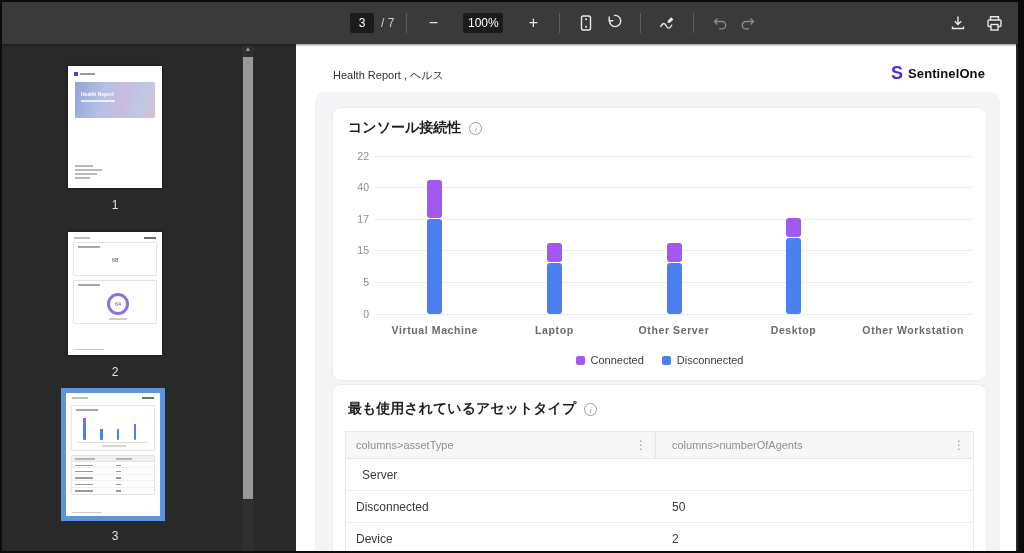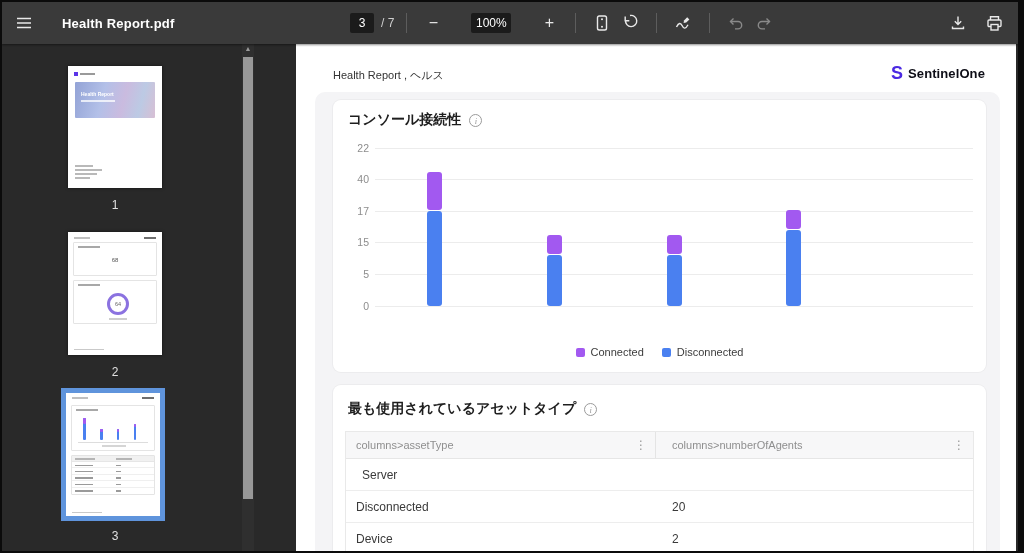--- a/index.html
+++ b/index.html
@@ -10,21 +10,21 @@
   .toolbar { height:42px; background:#3a3a3a; display:flex; align-items:center; position:relative; box-shadow:0 1px 2px rgba(0,0,0,.45); z-index:5; }
   .tb-left { display:flex; align-items:center; padding-left:8px; }
   .tb-btn { width:28px; height:28px; display:flex; align-items:center; justify-content:center; border-radius:3px; cursor:pointer; flex:none; }
   .tb-btn svg { display:block; }
   .doc-title { color:#fff; font-size:13px; font-weight:700; margin-left:24px; letter-spacing:.2px; }
   .tb-center { position:absolute; left:348px; top:0; height:42px; display:flex; align-items:center; }
   .numbox { background:#1b1b1b; color:#fff; font-size:12px; height:20px; min-width:24px; padding:0 4px; display:flex; align-items:center; justify-content:center; border-radius:2px; }
   .page-total { color:#cfcfcf; font-size:12px; margin-left:7px; }
   .tb-sep { width:1px; height:20px; background:#5d5d5d; margin:0 12px; flex:none; }
   .glyph-btn { color:#e9e9e9; font-size:16px; }
-  .zoombox { margin:0 24px; min-width:40px; }
+  .zoombox { margin:0 16px; min-width:40px; }
   .dimmed svg * { stroke:#8a8a8a !important; fill:none; }
   .tb-right { margin-left:auto; display:flex; align-items:center; padding-right:10px; gap:8px; }
 
   
   .main { display:flex; height:507px; }
   .sidebar { width:294px; background:#292929; position:relative; flex:none; }
   .thumb-page { position:absolute; left:66px; width:94px; background:#fff; box-shadow:0 0 3px rgba(0,0,0,.55); cursor:pointer; overflow:hidden; }
   .thumb-label { position:absolute; width:94px; left:66px; text-align:center; color:#e0e0e0; font-size:12px; }
   .thumb-sel-wrap { position:absolute; left:59px; top:344px; width:104px; height:133px; border:4px solid #5f94dc; background:#5f94dc; cursor:pointer; }
   .thumb-sel-wrap .thumb-page { position:relative; left:1px; top:1px; box-shadow:none; height:123px; }
@@ -69,21 +69,21 @@
 
   
   .docarea { flex:1; position:relative; background:#292929; overflow:hidden; }
   .page { position:absolute; left:0; top:0; width:720px; height:507px; background:#fff; overflow:hidden; }
   .doc-hdr { position:absolute; left:37px; top:24px; font-size:11px; color:#333; }
   .brand { position:absolute; right:31px; top:20px; display:flex; align-items:center; gap:5px; }
   .brand-s { color:#4b2ae2; font-size:18px; font-weight:900; line-height:18px; transform:scaleY(1.05); }
   .brand-name { font-size:13px; font-weight:800; color:#0d0d16; letter-spacing:.1px; }
   .report-bg { position:absolute; left:19px; top:48px; width:685px; height:600px; background:#f4f4f6; border-radius:10px; }
   .card { position:absolute; left:37px; width:653px; background:#fff; border-radius:8px; box-shadow:0 0 0 1px #ececee; }
-  .card1 { top:56px; height:272px; }
+  .card1 { top:64px; height:272px; }
   .card2 { top:341px; height:260px; }
   .card-title-row { position:absolute; left:15px; top:11px; display:flex; align-items:center; gap:8px; }
   .card-title { font-size:14px; font-weight:700; color:#1e1e1e; }
   .info-icon { width:13px; height:13px; border:1.2px solid #9b9b9b; border-radius:50%; color:#9b9b9b; font-size:8.5px; display:flex; align-items:center; justify-content:center; font-family:"Liberation Serif",serif; font-style:italic; margin-top:1px; }
 
   
   .plot { position:absolute; left:42px; top:48px; width:598px; height:158px; }
   .gridline { position:absolute; left:0; width:100%; height:1px; background:#ececec; }
   .ytick { position:absolute; left:-38px; width:32px; text-align:right; font-size:10.5px; color:#8d8d8d; }
   .bar-stack { position:absolute; bottom:0; width:15px; }
@@ -107,28 +107,20 @@
   .td { display:flex; align-items:center; font-size:12px; color:#3a3a3a; padding-left:10px; }
   .td:first-child { width:310px; flex:none; }
   .td:last-child { flex:1; padding-left:16px; }
 </style>
 </head>
 <body>
 
 <div class="frame">
 
   <div class="toolbar">
-    <div class="tb-left">
-      <div class="tb-btn">
-        <svg width="18" height="18" viewBox="0 0 18 18">
-            <path d="M2 4.5h14M2 9h14M2 13.5h14" stroke="#e9e9e9" stroke-width="1.6" fill="none"></path>
-          </svg>
-      </div>
-      <span class="doc-title">Health Report.pdf</span>
-    </div>
 
     <div class="tb-center">
       <div class="numbox">3</div>
       <span class="page-total">/ 7</span>
       <div class="tb-sep"></div>
       <div class="tb-btn glyph-btn">−</div>
       <div class="numbox zoombox">100%</div>
       <div class="tb-btn glyph-btn">+</div>
       <div class="tb-sep"></div>
       <div class="tb-btn">
@@ -321,20 +313,27 @@
               <div class="bar-stack" style="left: 291.5px; height: 158px;">
                 <div class="bar-seg" style="bottom: 0px; height: 51px; background: rgb(74, 128, 240);"></div>
                 <div class="bar-seg" style="bottom: 52px; height: 19px; background: rgb(162, 89, 240);"></div>
               </div>
               <div class="bar-stack" style="left: 411.1px; height: 158px;">
                 <div class="bar-seg" style="bottom: 0px; height: 76px; background: rgb(74, 128, 240);"></div>
                 <div class="bar-seg" style="bottom: 77px; height: 19px; background: rgb(162, 89, 240);"></div>
               </div>
               <div class="bar-stack" style="left: 530.7px; height: 158px;"></div>
             </div>
+          <div class="cats" id="cats">
+              <div class="cat">Virtual Machine</div>
+              <div class="cat">Laptop</div>
+              <div class="cat">Other Server</div>
+              <div class="cat">Desktop</div>
+              <div class="cat">Other Workstation</div>
+            </div>
           <div class="legend" id="legend">
               <div class="legend-item">
                 <div class="legend-swatch" style="background: rgb(162, 89, 240);"></div>
                 <div class="legend-label">Connected</div>
               </div>
               <div class="legend-item">
                 <div class="legend-swatch" style="background: rgb(74, 128, 240);"></div>
                 <div class="legend-label">Disconnected</div>
               </div>
             </div>
@@ -355,21 +354,21 @@
                   <div class="th-label">columns&gt;numberOfAgents</div>
                   <div class="kebab">⋮</div>
                 </div>
               </div>
             <div id="tbody">
                 <div class="trow">
                   <div class="td">Server</div>
                 </div>
                 <div class="trow">
                   <div class="td">Disconnected</div>
-                  <div class="td">20</div>
+                  <div class="td">50</div>
                 </div>
                 <div class="trow">
                   <div class="td">Device</div>
                   <div class="td">2</div>
                 </div>
               </div>
           </div>
         </div>
 
       </div>

